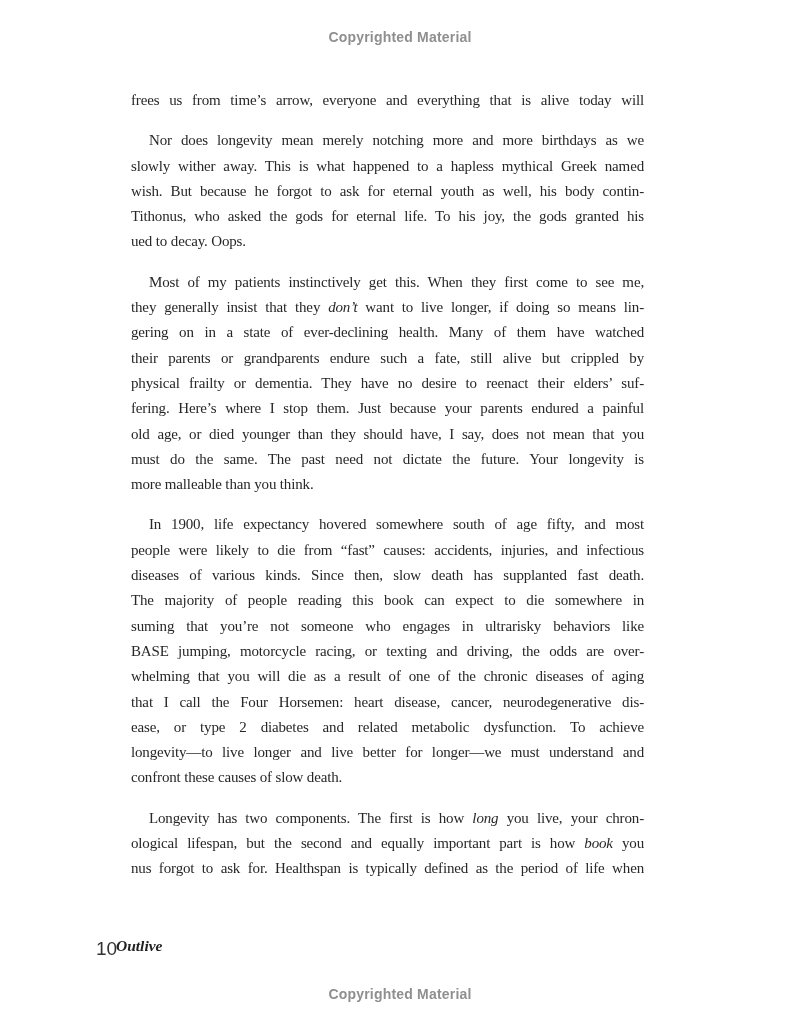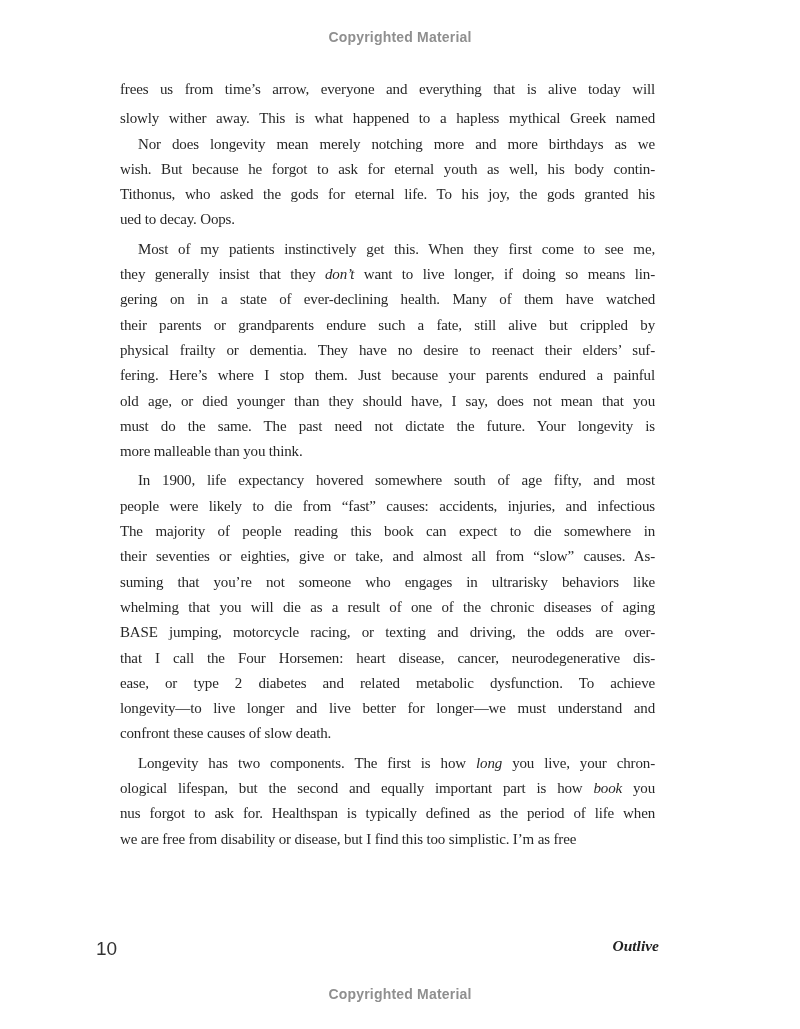--- a/index.html
+++ b/index.html
@@ -32,21 +32,21 @@
   .body-text {
     position: absolute;
     top: 73px;
     left: 116px;
     width: 543px;
     font-size: 15px;
     line-height: 25.3px;
     color: #272727;
     letter-spacing: -0.15px;
   }
-  .para { margin: 4px; }
+  .para { margin: 15px; }
   .line {
     text-align: justify;
     text-align-last: justify;
   }
   .line.last { text-align-last: left; }
   .line.indent { text-indent: 18px; }
   .line em { font-style: italic; }
 
   .footer-pagenum {
     position: absolute;
@@ -54,74 +54,73 @@
     top: 938px;
     font-family: "Liberation Sans", "DejaVu Sans", sans-serif;
     font-size: 19px;
     color: #333333;
   }
   .footer-title {
     position: absolute;
     left: 116px;
     top: 937px;
     width: 543px;
-    text-align: right;
+    text-align: left;
     font-family: "Liberation Serif", "DejaVu Serif", serif;
     font-style: italic;
     font-weight: 600;
     font-size: 15.5px;
     color: #222222;
   }
 </style>
 </head>
 <body>
 
 <div class="page">
   <div class="copyright top">Copyrighted Material</div>
 
   <main class="body-text">
       <div class="para">
         <div class="line"><span>frees us from time’s arrow, everyone and everything that is alive today will</span></div>
       </div>
       <div class="para">
+        <div class="line indent"><span>Nor does longevity mean merely notching more and more birthdays as we</span></div>
         <div class="line"><span>slowly wither away. This is what happened to a hapless mythical Greek named</span></div>
-        <div class="line indent"><span>Nor does longevity mean merely notching more and more birthdays as we</span></div>
         <div class="line"><span>wish. But because he forgot to ask for eternal youth as well, his body contin-</span></div>
         <div class="line"><span>Tithonus, who asked the gods for eternal life. To his joy, the gods granted his</span></div>
         <div class="line last"><span>ued to decay. Oops.</span></div>
       </div>
       <div class="para">
         <div class="line indent"><span>Most of my patients instinctively get this. When they first come to see me,</span></div>
         <div class="line"><span>they generally insist that they </span><em>don’t</em><span> want to live longer, if doing so means lin-</span></div>
         <div class="line"><span>gering on in a state of ever-declining health. Many of them have watched</span></div>
         <div class="line"><span>their parents or grandparents endure such a fate, still alive but crippled by</span></div>
         <div class="line"><span>physical frailty or dementia. They have no desire to reenact their elders’ suf-</span></div>
         <div class="line"><span>fering. Here’s where I stop them. Just because your parents endured a painful</span></div>
         <div class="line"><span>old age, or died younger than they should have, I say, does not mean that you</span></div>
         <div class="line"><span>must do the same. The past need not dictate the future. Your longevity is</span></div>
         <div class="line last"><span>more malleable than you think.</span></div>
       </div>
       <div class="para">
         <div class="line indent"><span>In 1900, life expectancy hovered somewhere south of age fifty, and most</span></div>
         <div class="line"><span>people were likely to die from “fast” causes: accidents, injuries, and infectious</span></div>
+        <div class="line"><span>diseases of various kinds. Since then, slow death has supplanted fast death.</span></div>
         <div class="line"><span>The majority of people reading this book can expect to die somewhere in</span></div>
-        <div class="line"><span>their seventies or eighties, give or take, and almost all from “slow” causes. As-</span></div>
         <div class="line"><span>suming that you’re not someone who engages in ultrarisky behaviors like</span></div>
+        <div class="line"><span>BASE jumping, motorcycle racing, or texting and driving, the odds are over-</span></div>
         <div class="line"><span>whelming that you will die as a result of one of the chronic diseases of aging</span></div>
-        <div class="line"><span>BASE jumping, motorcycle racing, or texting and driving, the odds are over-</span></div>
         <div class="line"><span>that I call the Four Horsemen: heart disease, cancer, neurodegenerative dis-</span></div>
         <div class="line"><span>ease, or type 2 diabetes and related metabolic dysfunction. To achieve</span></div>
         <div class="line"><span>longevity—to live longer and live better for longer—we must understand and</span></div>
         <div class="line last"><span>confront these causes of slow death.</span></div>
       </div>
       <div class="para">
         <div class="line indent"><span>Longevity has two components. The first is how </span><em>long</em><span> you live, your chron-</span></div>
         <div class="line"><span>ological lifespan, but the second and equally important part is how </span><em>book</em><span> you</span></div>
         <div class="line"><span>nus forgot to ask for. Healthspan is typically defined as the period of life when</span></div>
-        <div class="line last"><span>we are free from disability or disease, but I find this too simplistic. I’m as free</span></div>
       </div>
     </main>
 
   <span class="footer-pagenum">10</span>
 
   <span class="footer-title">Outlive</span>
 
   <div class="copyright bottom">Copyrighted Material</div>
 </div>
 

